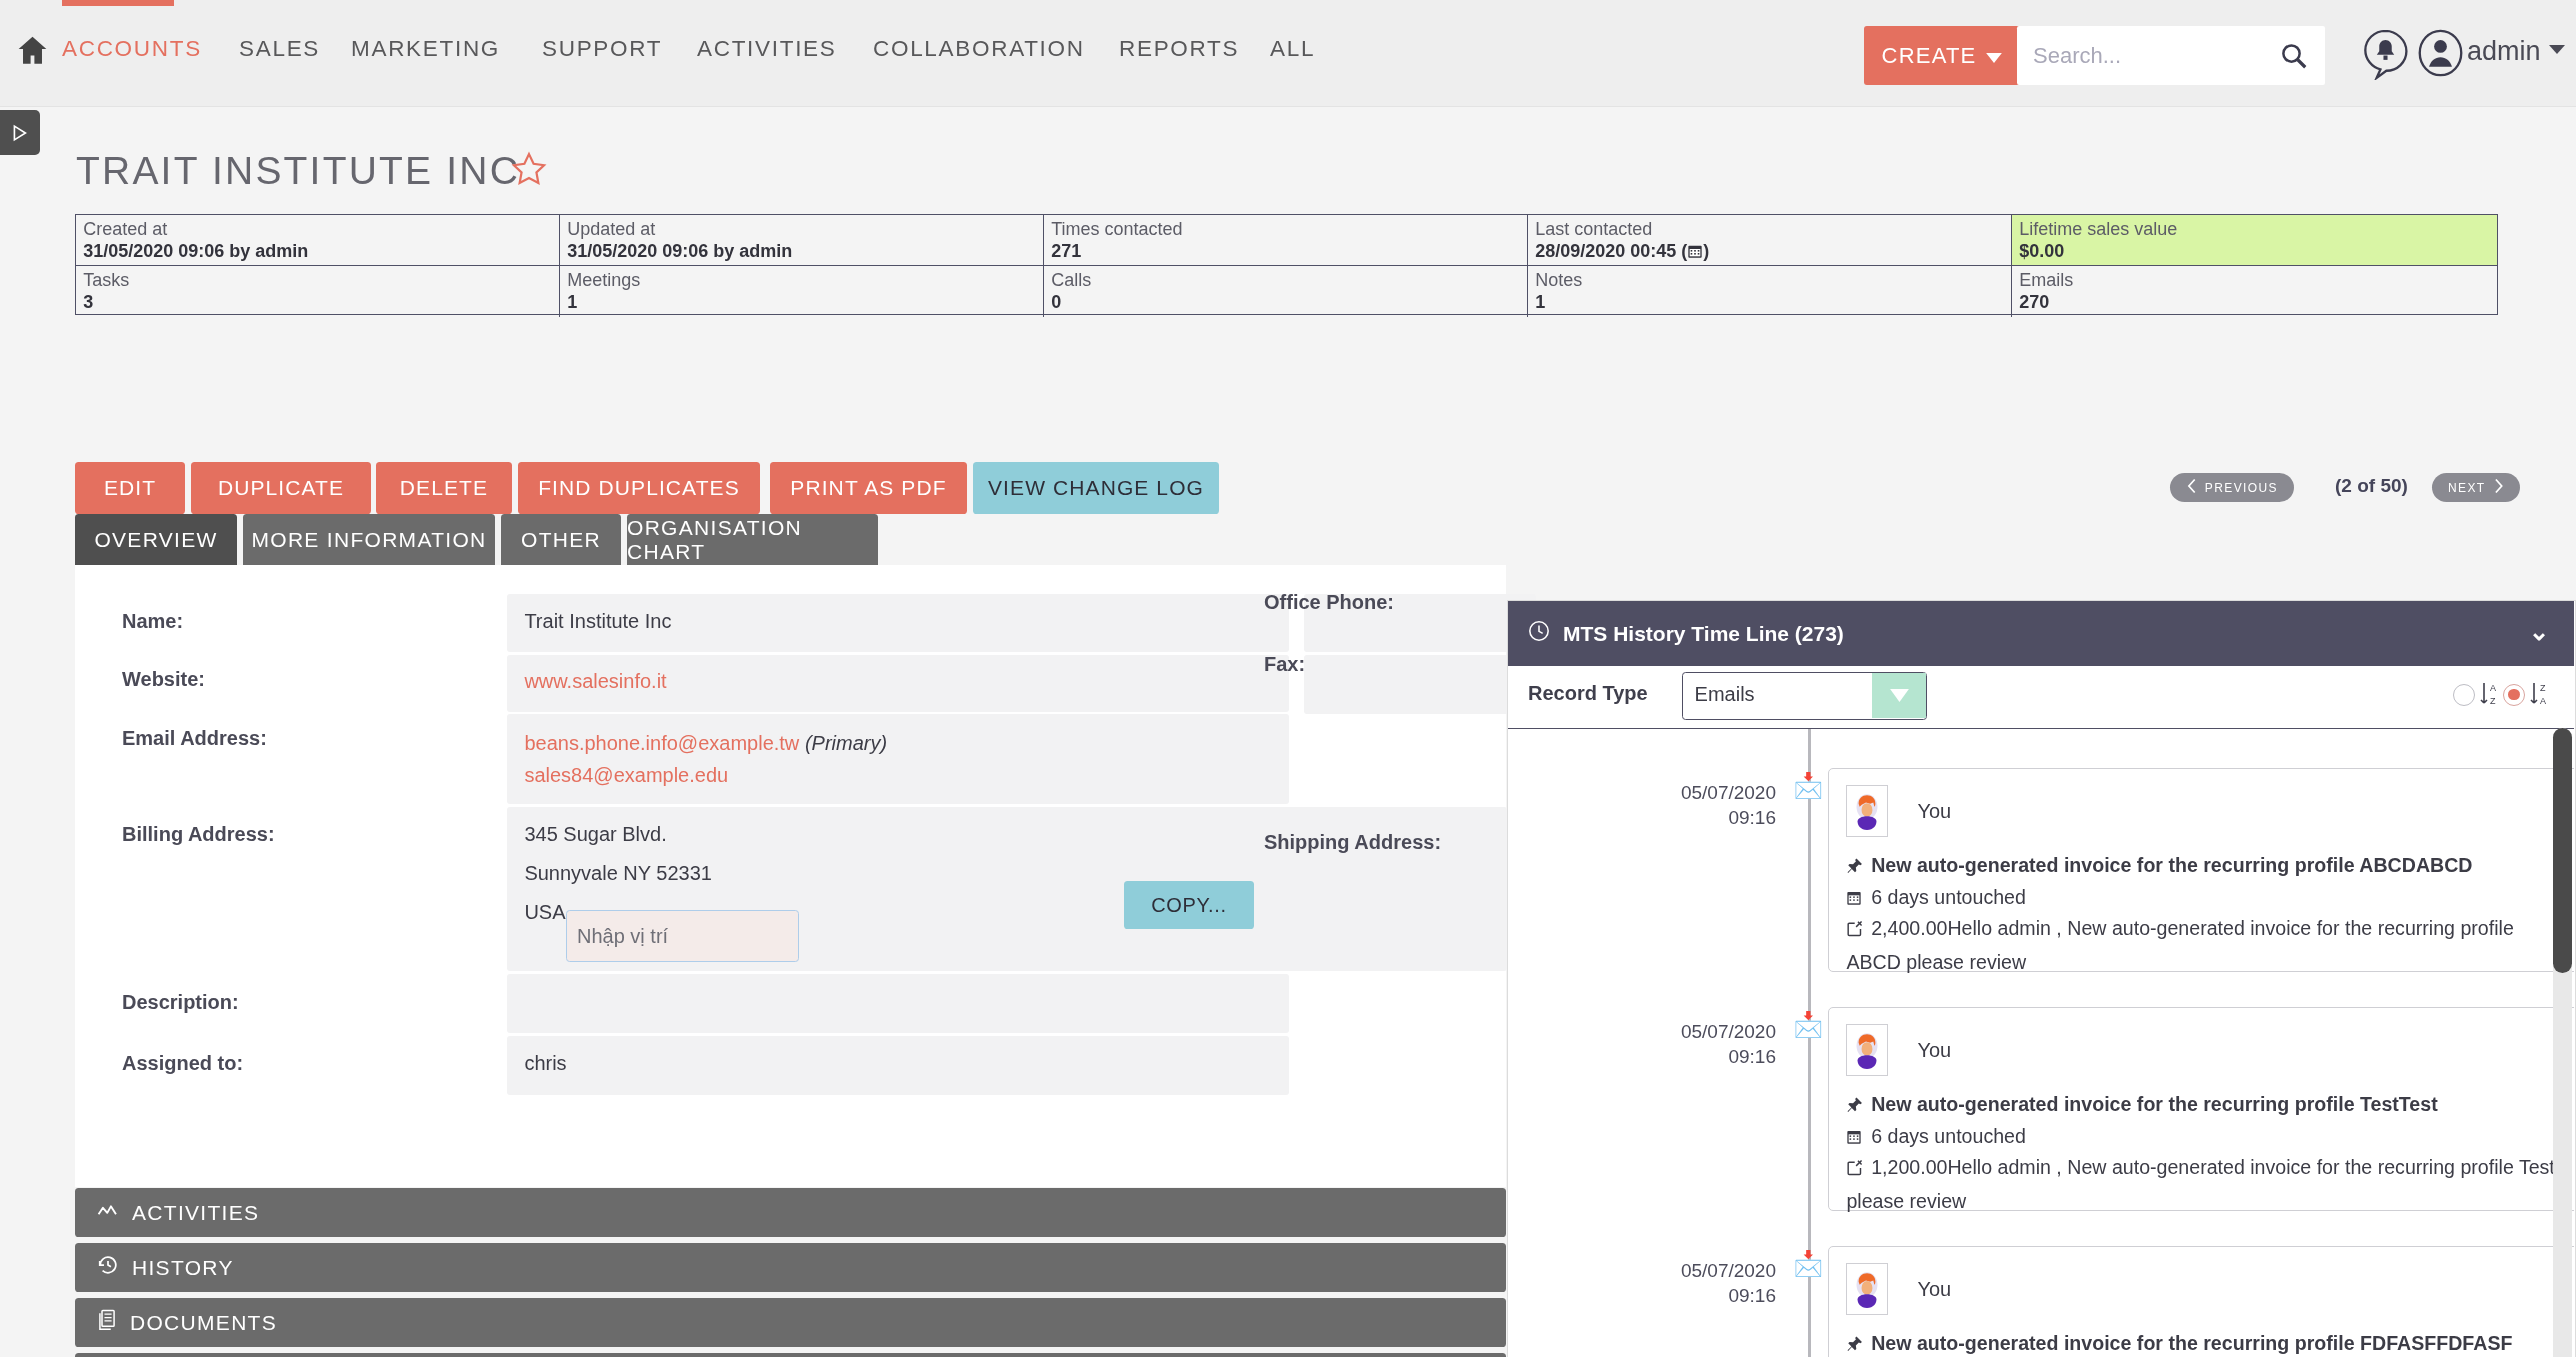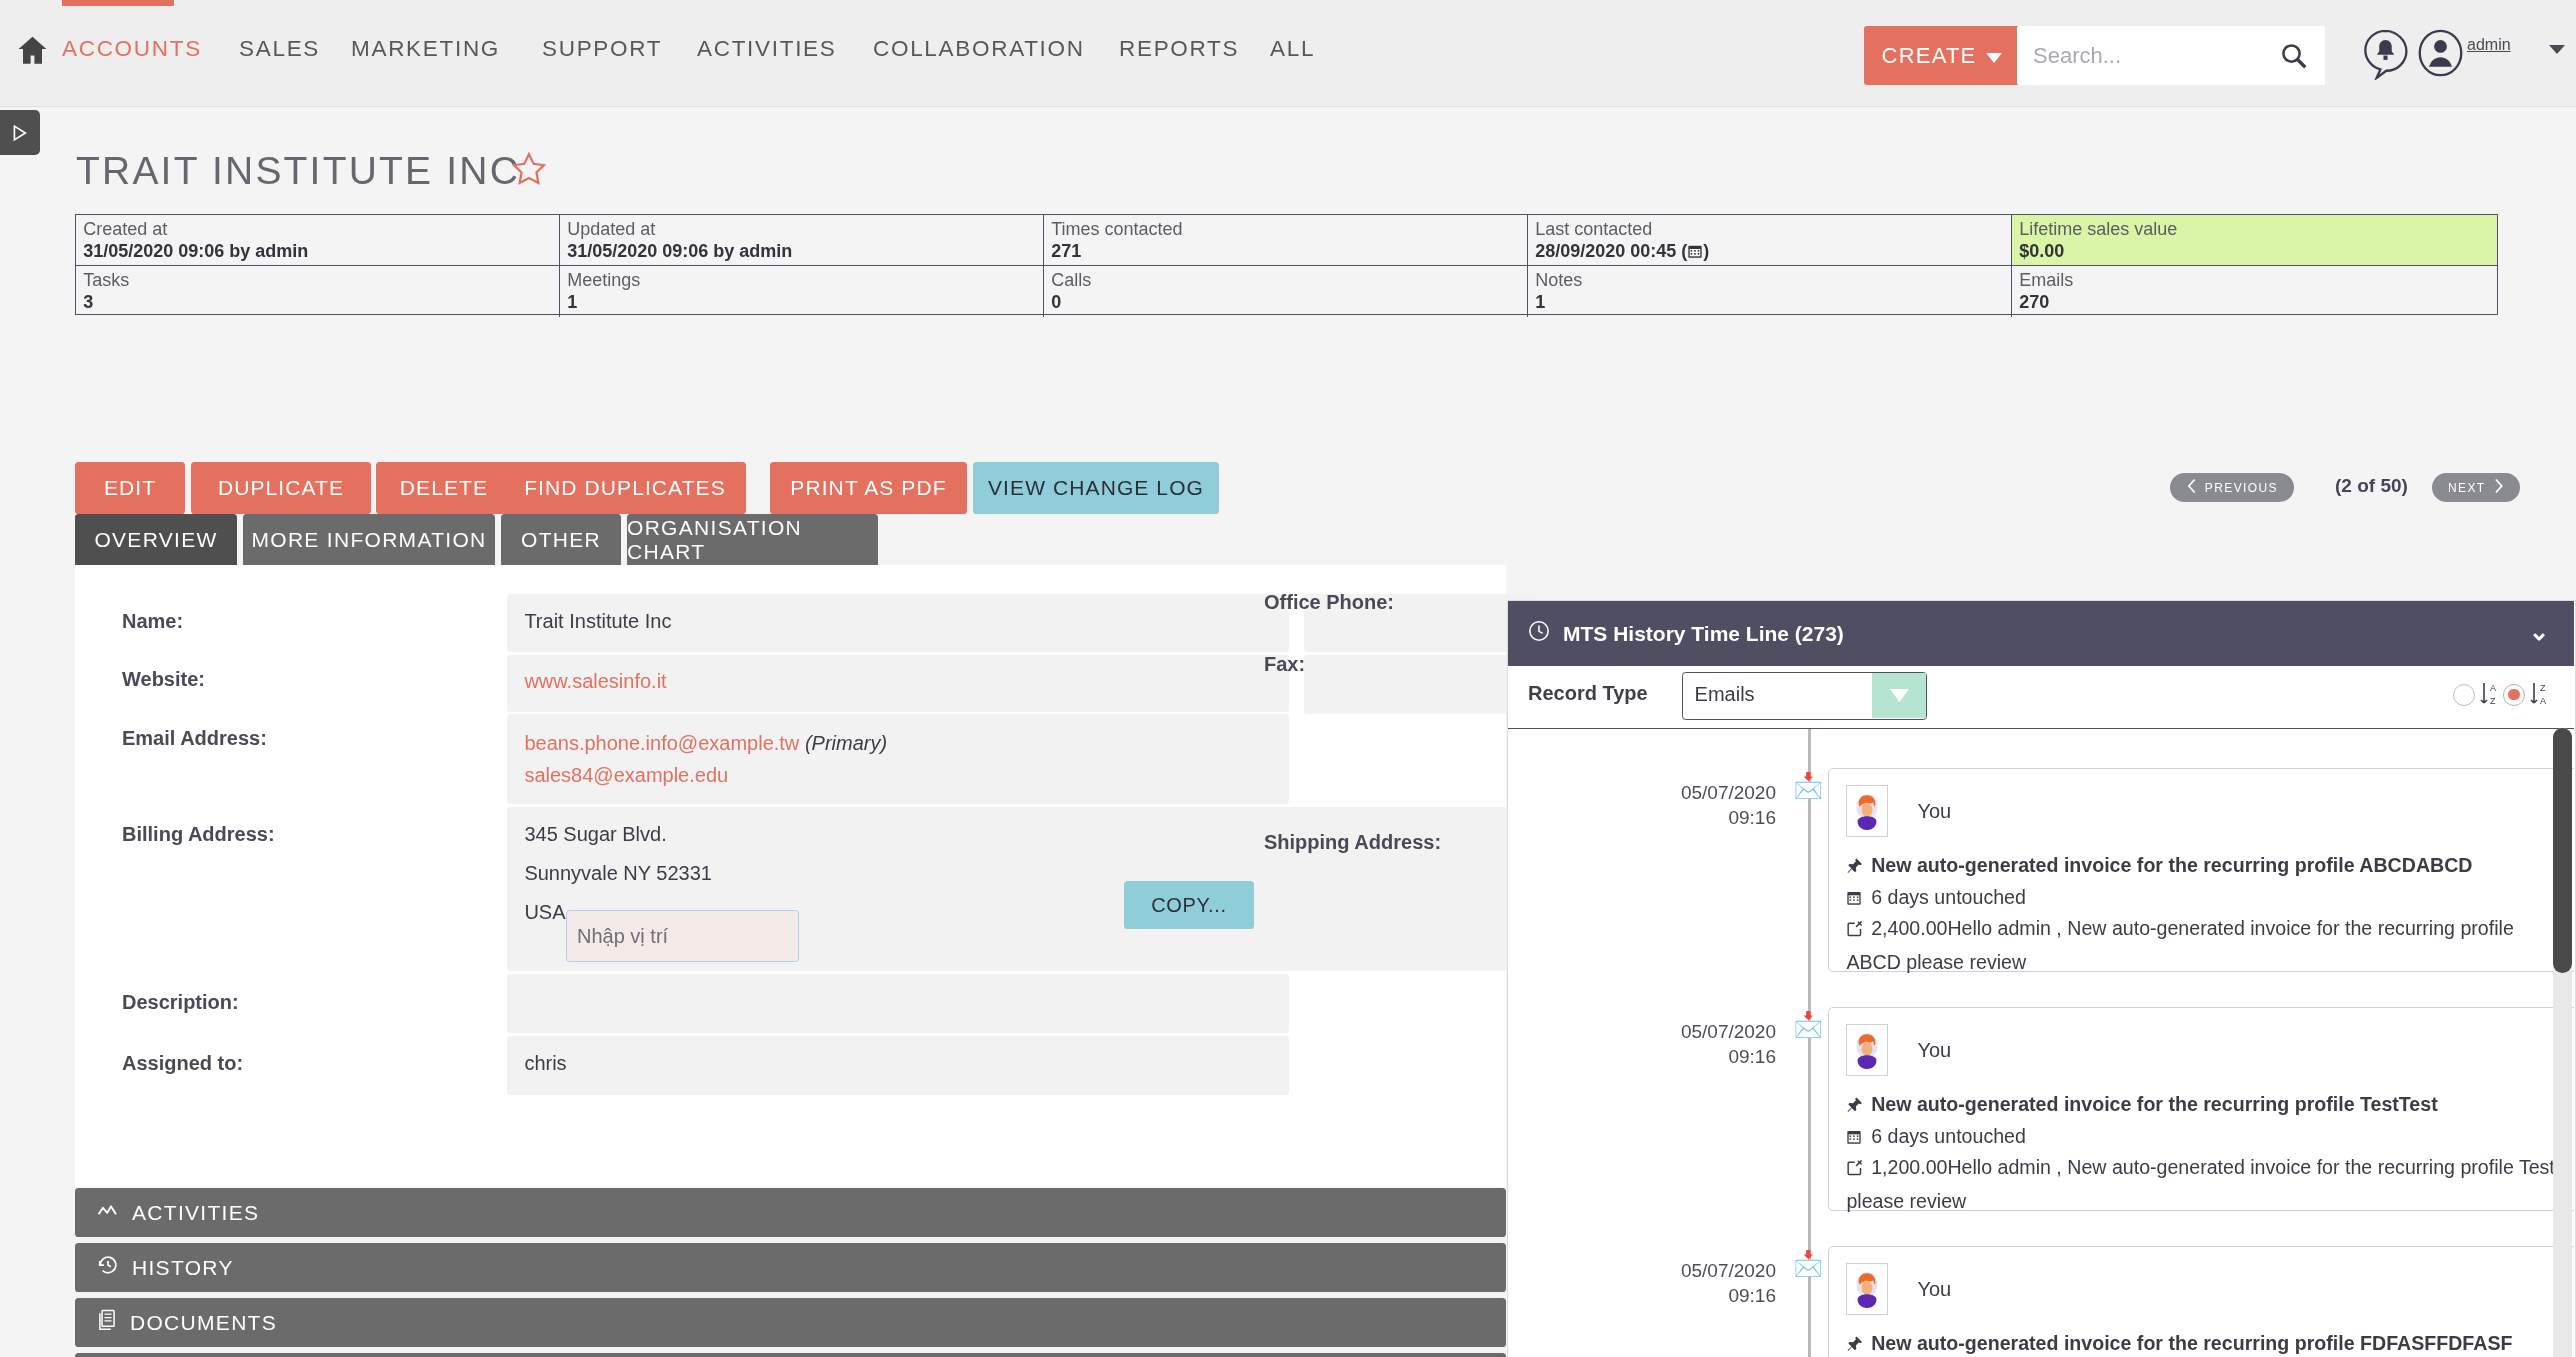--- a/index.html
+++ b/index.html
@@ -49,21 +49,21 @@
   }
   .search-input::placeholder { color: #a9a8b8; }
   .search-icon {
     position: absolute; right: 16px; top: 14.5px; width: 30px; height: 30px;
     color: #3b3b4d; cursor: pointer;
   }
   .bell-btn { position: absolute; top: 29px; left: 2363px; width: 45px; height: 51px; cursor: pointer; }
   .avatar-btn { position: absolute; top: 29px; left: 2418px; width: 45px; height: 48px; cursor: pointer; }
   .admin-label {
     position: absolute; top: 36px; left: 2467px;
-    font-size: 16px; color: #4a4a55; cursor: pointer; text-decoration: underline;
+    font-size: 27px; color: #4a4a55; cursor: pointer;
   }
   .admin-caret {
     position: absolute; top: 45px; left: 2549px;
     width: 0; height: 0; border-left: 8px solid transparent;
     border-right: 8px solid transparent; border-top: 9.4px solid #4a4a55;
     cursor: pointer;
   }
 
   
   .side-toggle {
@@ -387,21 +387,21 @@
     <div class="ig-cell r2 c5">
       <div class="ig-label">Emails</div>
       <div class="ig-value">270</div>
     </div>
   </div>
 
   <div class="actionbar">
     <div class="abtn" style="left:0px;    width:110px;">EDIT</div>
     <div class="abtn" style="left:116px;  width:180px;">DUPLICATE</div>
     <div class="abtn" style="left:301px;  width:136px;">DELETE</div>
-    <div class="abtn" style="left:429px;  width:242px;">FIND DUPLICATES</div>
+    <div class="abtn" style="left:443px;  width:242px;">FIND DUPLICATES</div>
     <div class="abtn" style="left:695px;  width:197px;">PRINT AS PDF</div>
     <div class="abtn teal" style="left:898px; width:246px;">VIEW CHANGE LOG</div>
   </div>
 
   <div class="pager">
     <div class="pgbtn" style="left:0px;">
       <span>
         <svg width="11.6" height="16" viewBox="0 0 16 22" fill="none" stroke="#fff" stroke-width="2.4">
             <path d="M12 2 4 11l8 9"></path>
           </svg>

